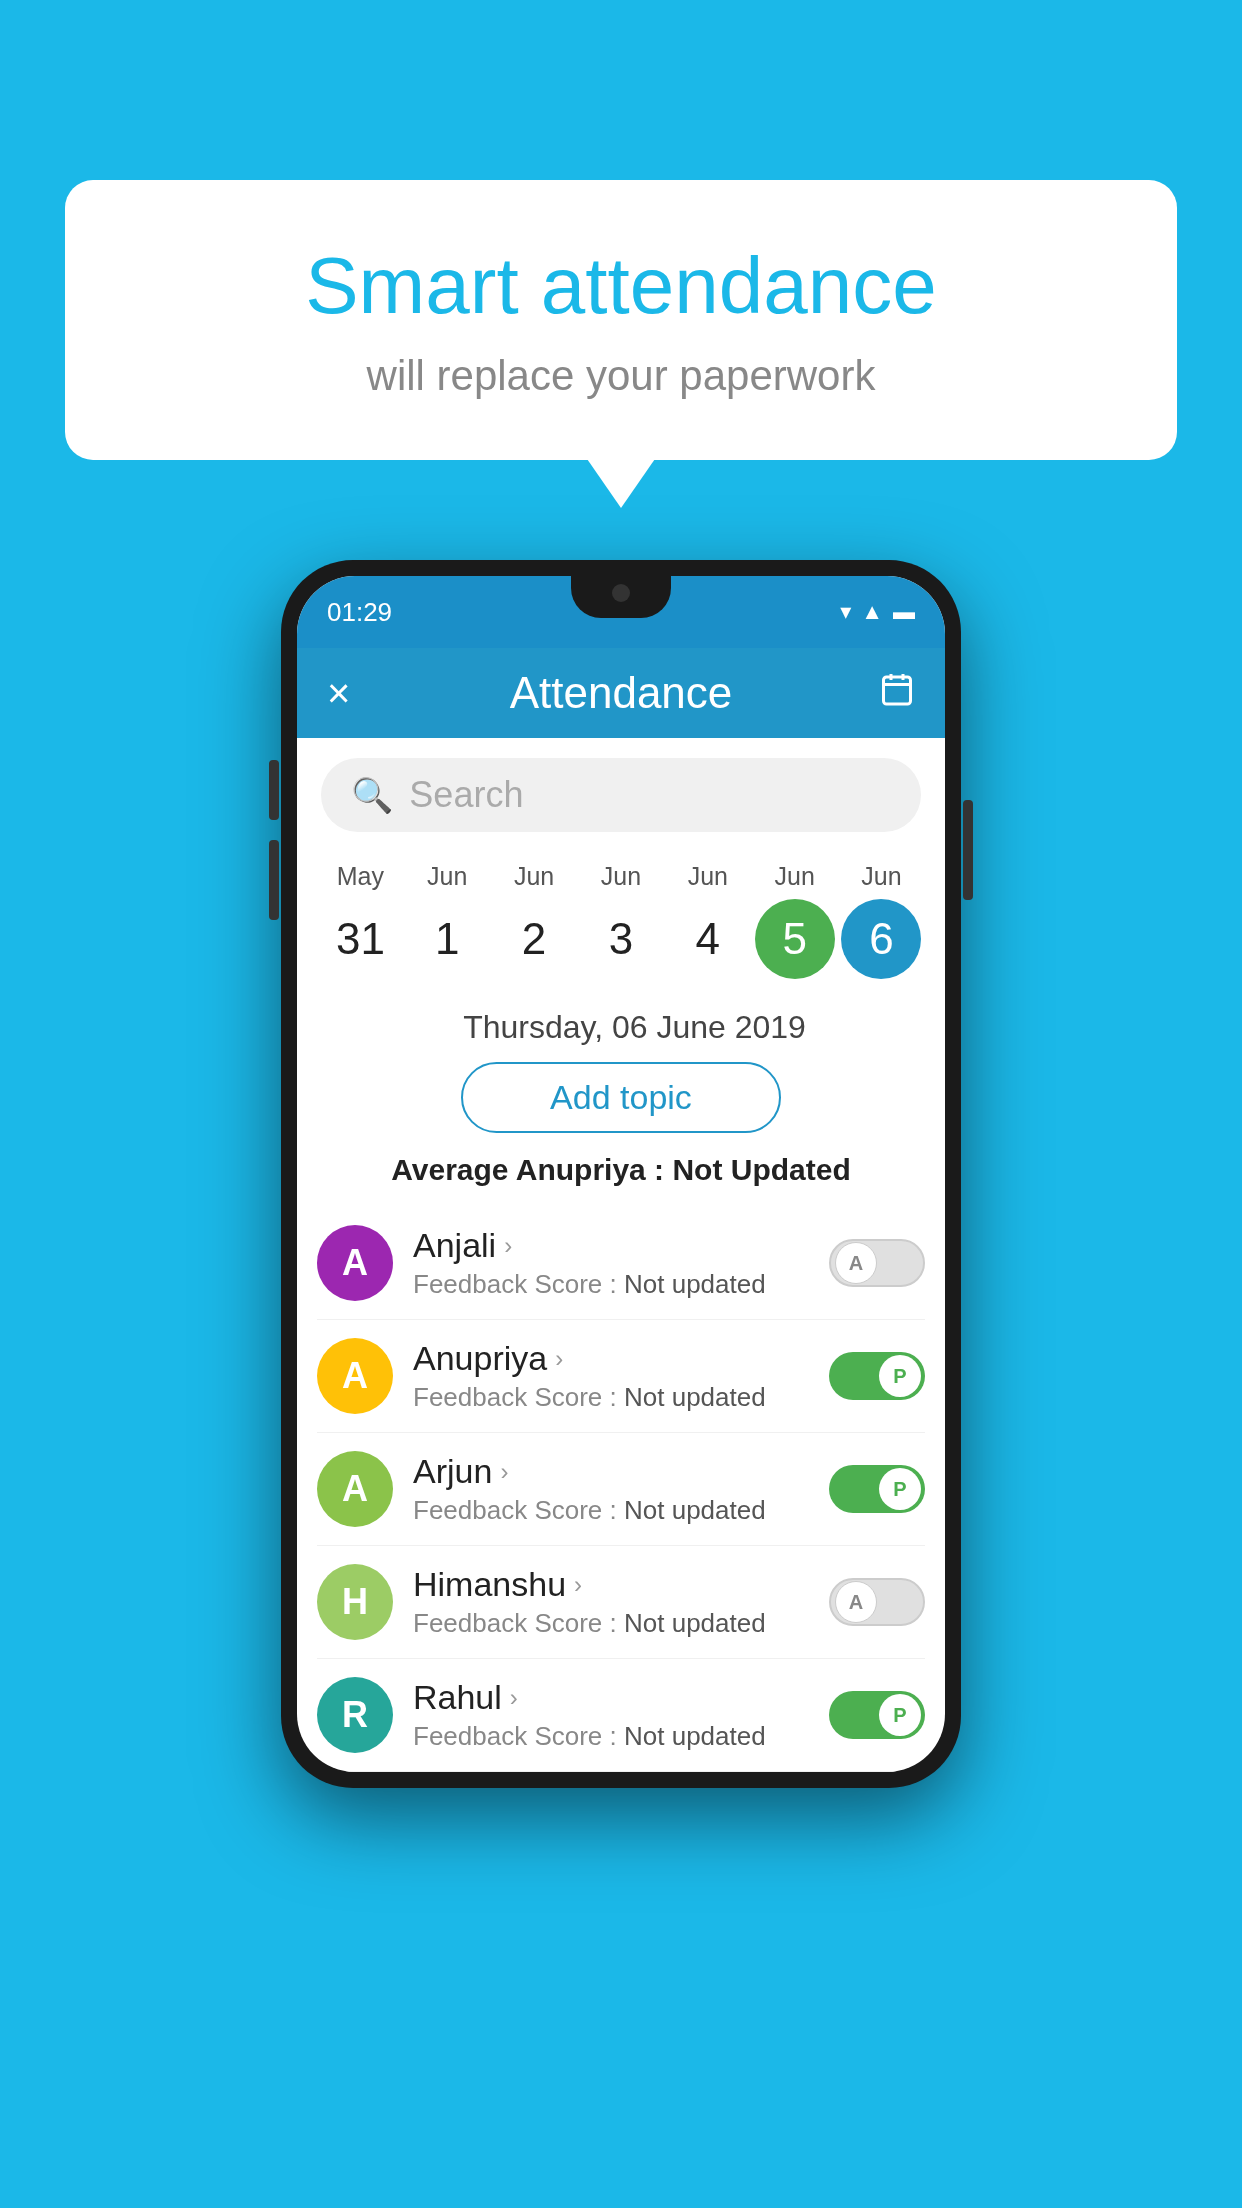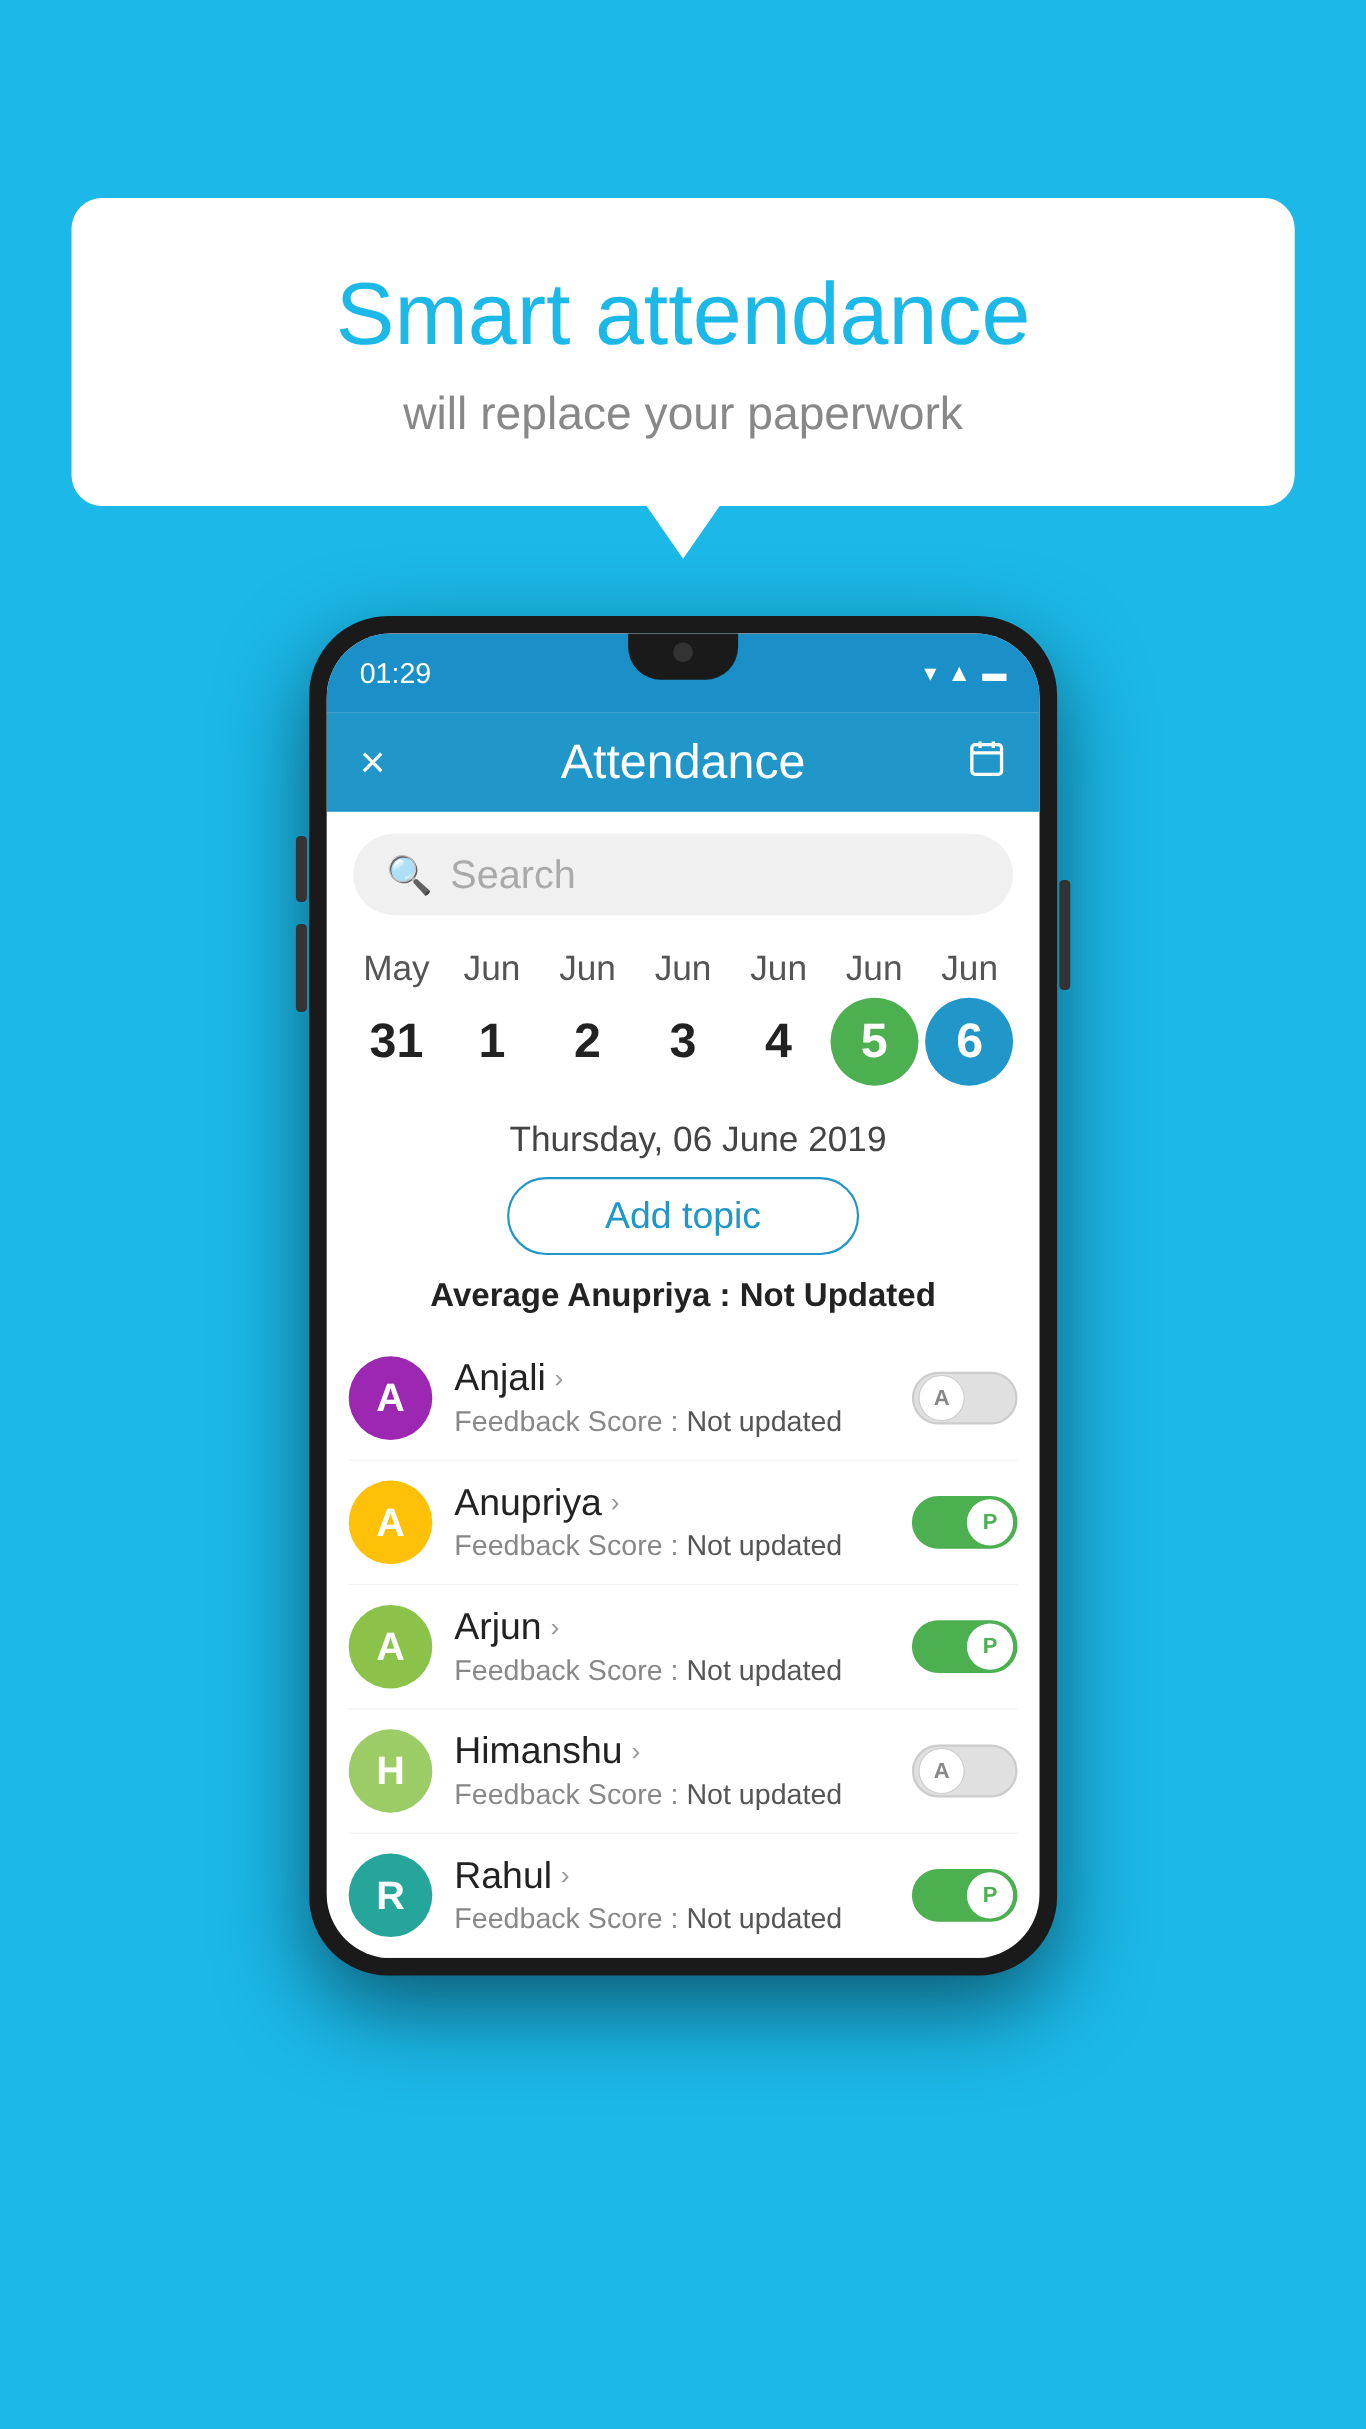--- a/index.html
+++ b/index.html
@@ -185,40 +185,40 @@
       padding: 10px 20px 20px;
     }
 
     .calendar-months {
       display: flex;
       justify-content: space-around;
       margin-bottom: 8px;
     }
 
     .cal-month {
-      font-size: 32px;
+      font-size: 25px;
       color: #555;
       width: 80px;
       text-align: center;
     }
 
     .calendar-dates {
       display: flex;
       justify-content: space-around;
       align-items: center;
     }
 
     .cal-date {
       width: 80px;
       height: 80px;
       display: flex;
       align-items: center;
       justify-content: center;
       font-size: 44px;
-      font-weight: 700;
+      font-weight: 400;
       color: #222;
       border-radius: 50%;
     }
 
     .cal-date.today {
       background: #4CAF50;
       color: white;
     }
 
     .cal-date.selected {

